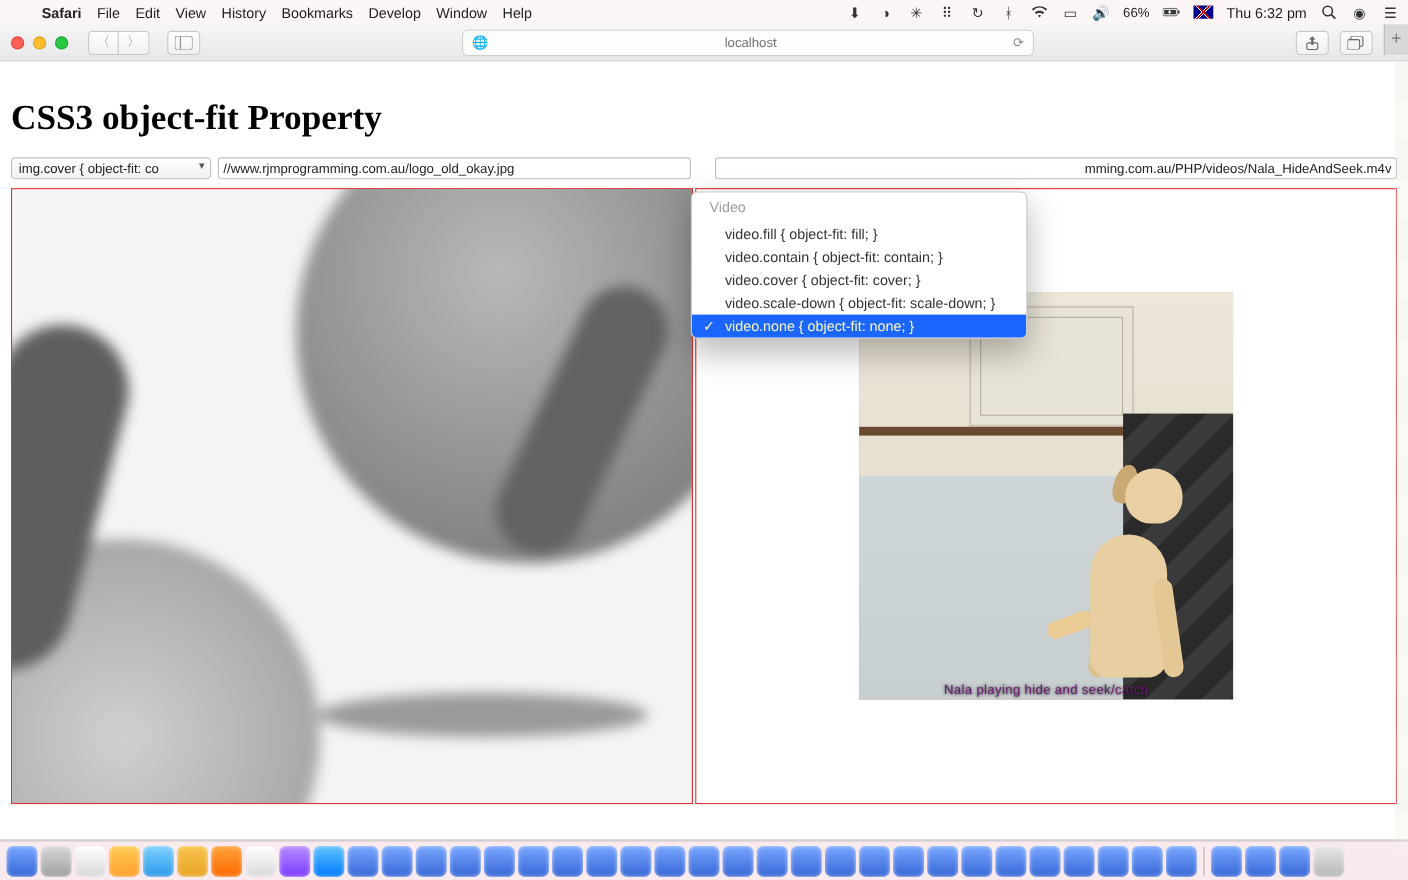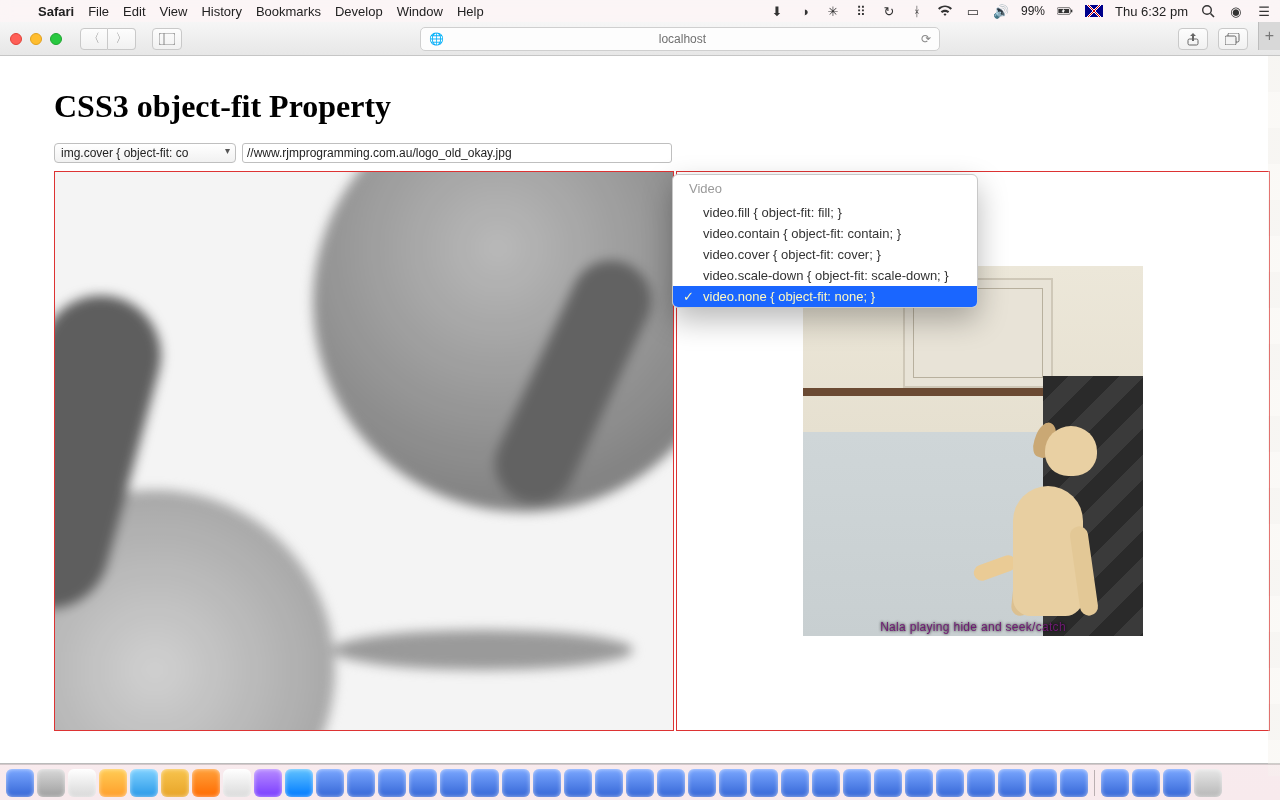--- a/index.html
+++ b/index.html
@@ -34,21 +34,21 @@
   .addr-wrap { flex:1; display:flex; justify-content:center; }
   .addr { width:520px; height:24px; background:#fdfdfd; border:1px solid #cfcfcf; border-radius:5px; display:flex; align-items:center; padding:0 8px; font-size:12px; color:#6b6b6b; gap:6px;}
   .addr .globe{ color:#9a9a9a; }
   .addr .host { flex:1; text-align:center; color:#707070; }
   .addr .reload { color:#8a8a8a; }
   .rightbtns{display:flex; gap:10px; align-items:center;}
   .sqbtn{ width:30px;height:22px;border:1px solid #c9c9c9;border-radius:4px;background:linear-gradient(#fdfdfd,#f1f1f1);display:flex;align-items:center;justify-content:center;color:#6b6b6b;font-size:14px;}
   .newtab{ width:22px;height:28px;background:#d8d8d8;border-left:1px solid #bdbdbd;display:flex;align-items:center;justify-content:center;color:#777;font-size:16px; margin-right:-10px; align-self:stretch;}
 
   
-  .page { flex:1; background:#fff; position:relative; overflow:hidden;margin-left:44px; }
+  .page { flex:1; background:#fff; position:relative; overflow:hidden; }
   .page-inner{ padding:14px 10px; }
   h1.title { font-family: Times, 'Times New Roman', serif; font-weight:700; font-size:32px; margin:18px 0 18px; color:#000; }
   h2.sub { font-family: Times, 'Times New Roman', serif; font-weight:700; font-size:20px; margin:10px 0 28px; color:#000; }
 
   .controls-row { display:flex; align-items:center; gap:6px; }
   .native-select { font-size:12px; height:20px; border:1px solid #bfbfbf; border-radius:4px; background:linear-gradient(#fff,#f1f1f1); padding:0 16px 0 6px; appearance:none; position:relative; width:182px; color:#222; }
   .select-wrap{position:relative; display:inline-block;}
   .select-wrap::after{content:"▾"; position:absolute; right:6px; top:2px; font-size:10px; color:#555; pointer-events:none;}
   .url-input { font-size:12px; height:20px; border:1px solid #bfbfbf; border-radius:3px; background:#fff; padding:0 4px; color:#222; width:430px; }
   .url-input.second{ width:620px; }
@@ -130,21 +130,21 @@
     <span class="ico">⠿</span>
     <span class="ico">↻</span>
     <span class="ico">ᚼ</span>
     <span class="ico">
       <svg width="16" height="12" viewBox="0 0 16 12">
           <path d="M8 11L6.5 9.2c.9-.8 2.1-.8 3 0L8 11zM3.7 6.3C6 4.2 10 4.2 12.3 6.3l-1.4 1.6C9.5 6.6 6.5 6.6 5.1 7.9L3.7 6.3zM1 3.2C4.8-.3 11.2-.3 15 3.2l-1.4 1.6C10.6.9 5.4.9 2.4 4.8L1 3.2z" fill="#333"></path>
         </svg>
     </span>
     <span class="ico">▭</span>
     <span class="ico">🔊</span>
-    <span style="font-size:12px;">99%</span>
+    <span style="font-size:12px;">66%</span>
     <span class="ico">
       <svg width="24" height="12" viewBox="0 0 24 12">
           <rect x="0" y="1" width="20" height="10" rx="2" fill="none" stroke="#333"></rect>
           <rect x="21" y="4" width="2" height="4" fill="#333"></rect>
           <rect x="2" y="3" width="16" height="6" fill="#333"></rect>
           <path d="M10 2l-3 5h2l-1 4 4-6h-2z" fill="#fff"></path>
         </svg>
     </span>
     <span class="flag"></span>
     <span style="font-size:13px;">Thu 6:32 pm</span>
@@ -203,20 +203,21 @@
   <div class="page">
     <div class="page-inner">
       <h1 class="title">CSS3 object-fit Property</h1>
 
       <div class="controls-row">
         <span class="select-wrap">
           <input class="native-select" readonly="" value="img.cover { object-fit: co" style="">
         </span>
         <input class="url-input" value="//www.rjmprogramming.com.au/logo_old_okay.jpg" style="">
         <span style="flex:1"></span>
+        <input class="url-input second" style="text-align: right;" value="mming.com.au/PHP/videos/Nala_HideAndSeek.m4v">
       </div>
 
       <div class="panels">
         <div class="panel left">
           <div class="cover-img">
             <div class="blob b1"></div>
               <div class="blob b2"></div>
               <div class="blob b3"></div>
               <div class="blob b4"></div>
               <div class="blob b5"></div>

